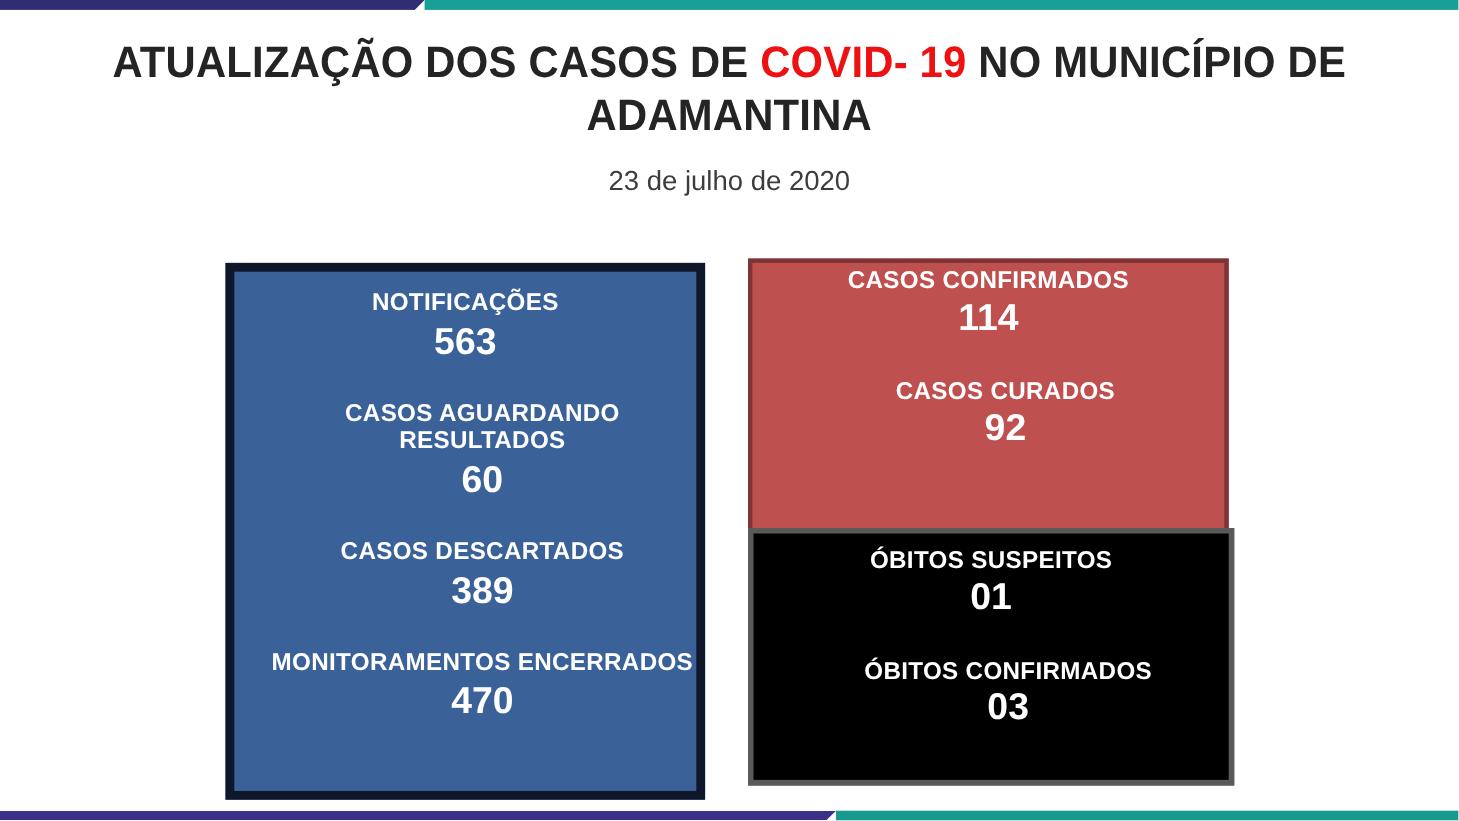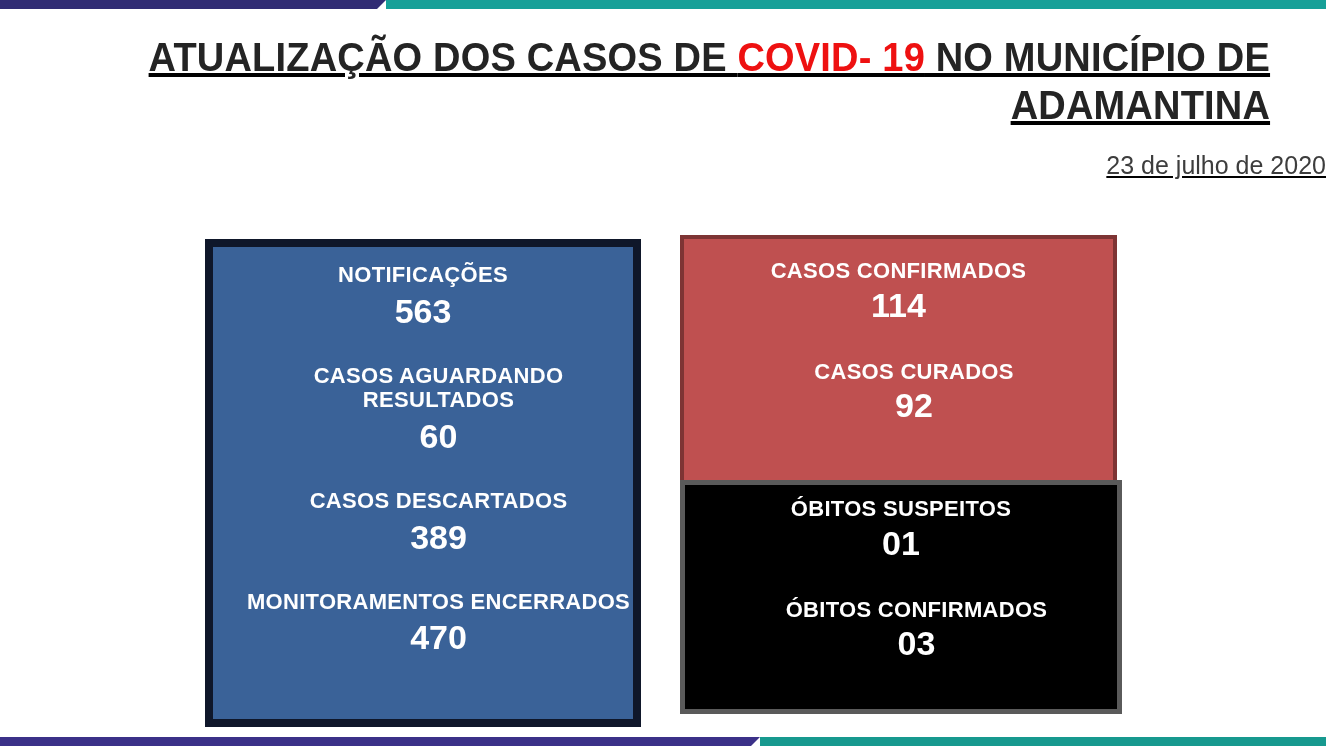--- a/index.html
+++ b/index.html
@@ -46,22 +46,21 @@
   }
   .bottombar .seg-teal {
     flex:1; height:100%;
     background:#17998f;
   }
 
   
   .heading {
     position:absolute;
     top:33px; left:0; width:1326px;
-    text-align:right;
-    text-decoration:underline;
+    text-align:center;
   }
   .title {
     font-size:40px;
     font-weight:bold;
     line-height:48px;
     letter-spacing:0.2px;
     color:#242424;
     transform:scaleX(0.95);
     transform-origin:center top;
     padding:0 24px;
@@ -109,21 +108,21 @@
   .card-blue .value { font-size:34px; margin-top:4px; }
   .card-blue .stat { margin-bottom:34px; }
   .card-blue .stat:last-child { margin-bottom:0; }
 
   
   .card-red {
     left:680px; top:235px;
     width:437px; height:254px;
     background:#bf5050;
     border:4px solid #7e3434;
-    padding-top:20px;
+    padding-top:4px;
   }
   .card-red .label { font-size:22px; }
   .card-red .value { font-size:34px; margin-top:2px; }
   .card-red .stat { margin-bottom:36px; }
   .card-red .stat:last-child { margin-bottom:0; }
 
   
   .card-black {
     left:680px; top:480px;
     width:442px; height:234px;

